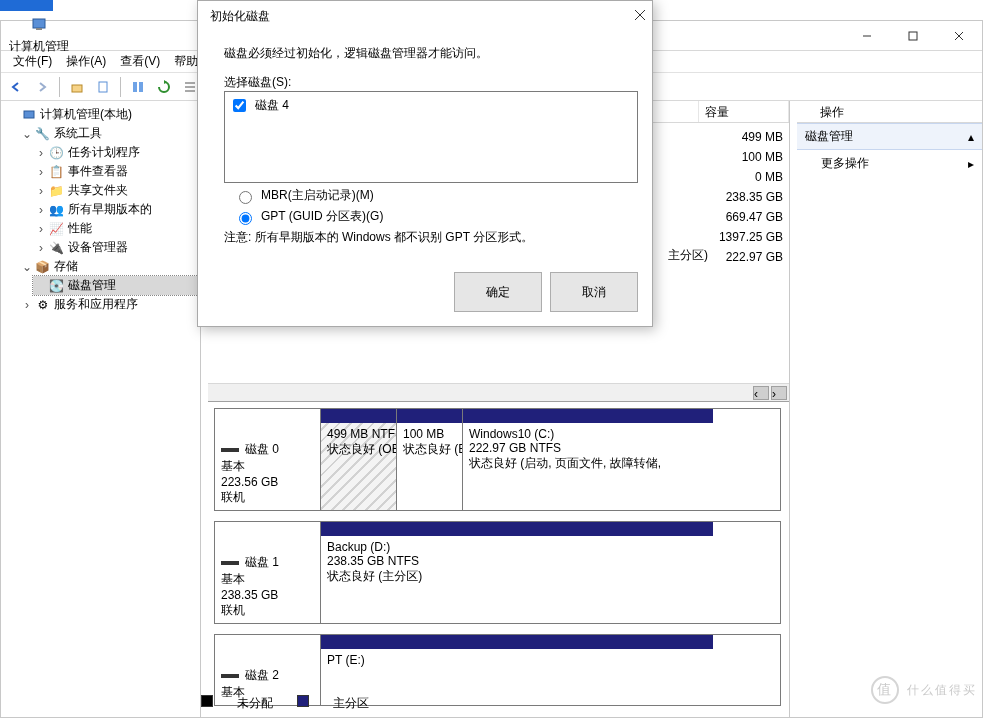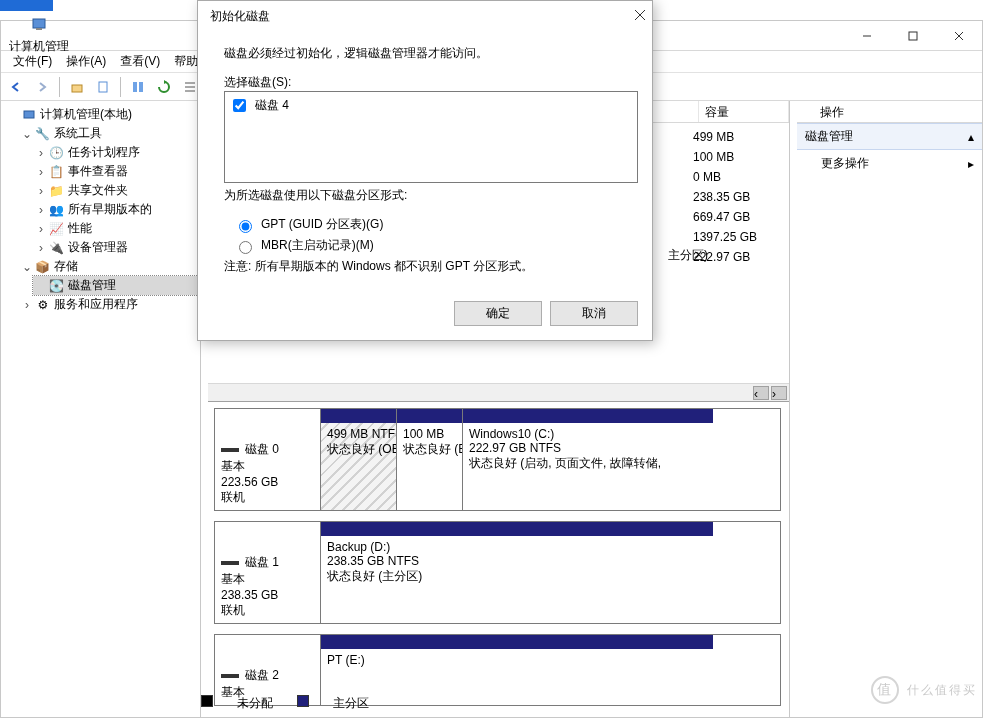--- a/index.html
+++ b/index.html
@@ -27,21 +27,21 @@
   .tree li { white-space:nowrap; }
   .tree .node { display:flex; align-items:center; gap:3px; padding:1px 3px; }
   .tree .node.sel { background:#d8d8d8; outline:1px dotted #888; }
   .exp { width:10px; display:inline-flex; justify-content:center; color:#555; }
   .ticon { width:16px; height:16px; display:inline-flex; align-items:center; justify-content:center; }
   
   .mid { flex:1; display:flex; flex-direction:column; border-right:1px solid #c8c8c8; min-width:0;}
   .listhead { height:22px; display:flex; border-bottom:1px solid #d8d8d8; background:#fff; }
   .listhead .col { border-right:1px solid #e6e6e6; padding:3px 6px; }
   .volrows { flex:0 0 auto; height:260px; overflow:hidden; position:relative; }
-  .volrows .rightcol { position:absolute; right:6px; top:4px; text-align:left; width:90px; }
+  .volrows .rightcol { position:absolute; right:6px; top:4px; text-align:right; width:90px; }
   .volrows .rightcol div { line-height:20px; }
   .volrows .lastline { position:absolute; left:460px; top:124px; white-space:nowrap; }
   .hscroll { height:18px; border-top:1px solid #d8d8d8; background:#f0f0f0; display:flex; align-items:center; justify-content:flex-end; padding:0 2px; }
   .hscroll .thumb { width:16px; height:14px; background:#cfcfcf; border:1px solid #a0a0a0; margin-left:2px; }
   
   .gview { flex:1; border-top:1px solid #a0a0a0; overflow:auto; padding:6px 8px 0 6px; background:#fff; }
   .diskrow { display:flex; margin-bottom:10px; border:1px solid #7a7a7a; }
   .diskrow .dinfo { width:106px; border-right:1px solid #7a7a7a; padding:4px 6px; }
   .diskrow .dinfo .dname { font-weight:normal; display:flex; align-items:center; gap:6px;margin-top:28px;}
   .diskrow .dinfo .dname::before { content:""; width:18px; height:4px; background:#333; display:inline-block; }
@@ -63,21 +63,21 @@
   .actions .item { padding:5px 8px 5px 24px; display:flex; justify-content:space-between; align-items:center;}
   
   .dlg { position:absolute; left:197px; top:0; width:456px; background:#fff; border:1px solid #a9a9a9; box-shadow:3px 3px 12px rgba(0,0,0,.25); z-index:10; }
   .dlg .dtitle { height:30px; display:flex; align-items:center; justify-content:space-between; padding:0 6px 0 12px; }
   .dlg .dbody { padding:10px 14px 0 26px; }
   .dlg .dbody p { margin:4px 0 12px; }
   .dlg .listbox { border:1px solid #7a7a7a; height:92px; padding:4px; }
   .dlg .check { display:flex; align-items:center; gap:6px; }
   .dlg .radio { display:flex; align-items:center; gap:6px; margin:4px 0 4px 10px;}
   .dlg .btns { display:flex; justify-content:flex-end; gap:8px; padding:14px; }
-  .dlg .btns button { width:88px; height:25px; border:1px solid #adadad; background:#e6e6e6; }
+  .dlg .btns button { width:88px; height:40px; border:1px solid #adadad; background:#e6e6e6; }
   .closesvg { stroke:#333; }
   .watermark { position:absolute; right:6px; bottom:14px; opacity:.35; display:flex; align-items:center; gap:8px; color:#666; font-size:18px; letter-spacing:2px;}
   .watermark .c { width:28px; height:28px; border:2px solid #888; border-radius:50%; display:flex; align-items:center; justify-content:center; font-size:14px; }
 </style>
 </head>
 <body>
 
 <div class="topfrag">
   <div class="blue"></div>
     <div class="white"></div>
@@ -385,29 +385,28 @@
   </div>
   <div class="dbody">
     <p>磁盘必须经过初始化，逻辑磁盘管理器才能访问。</p>
     <div>选择磁盘(S):</div>
     <div class="listbox">
       <label class="check">
         <input type="checkbox" checked="" style="">
         <span>磁盘 4</span>
       </label>
     </div>
-    <p>为所选磁盘使用以下磁盘分区形式:</p>
+    <label class="radio">
+      <input type="radio" name="ps" style="">
+      <span>MBR(主启动记录)(M)</span>
+    </label>
     <label class="radio">
       <input type="radio" name="ps" checked="" style="">
       <span>GPT (GUID 分区表)(G)</span>
     </label>
-    <label class="radio">
-      <input type="radio" name="ps" style="">
-      <span>MBR(主启动记录)(M)</span>
-    </label>
     <p>注意: 所有早期版本的 Windows 都不识别 GPT 分区形式。</p>
   </div>
   <div class="btns">
     <button>确定</button>
     <button>取消</button>
   </div>
 </div>
 
 <div class="watermark">
   <span class="c">值</span>

